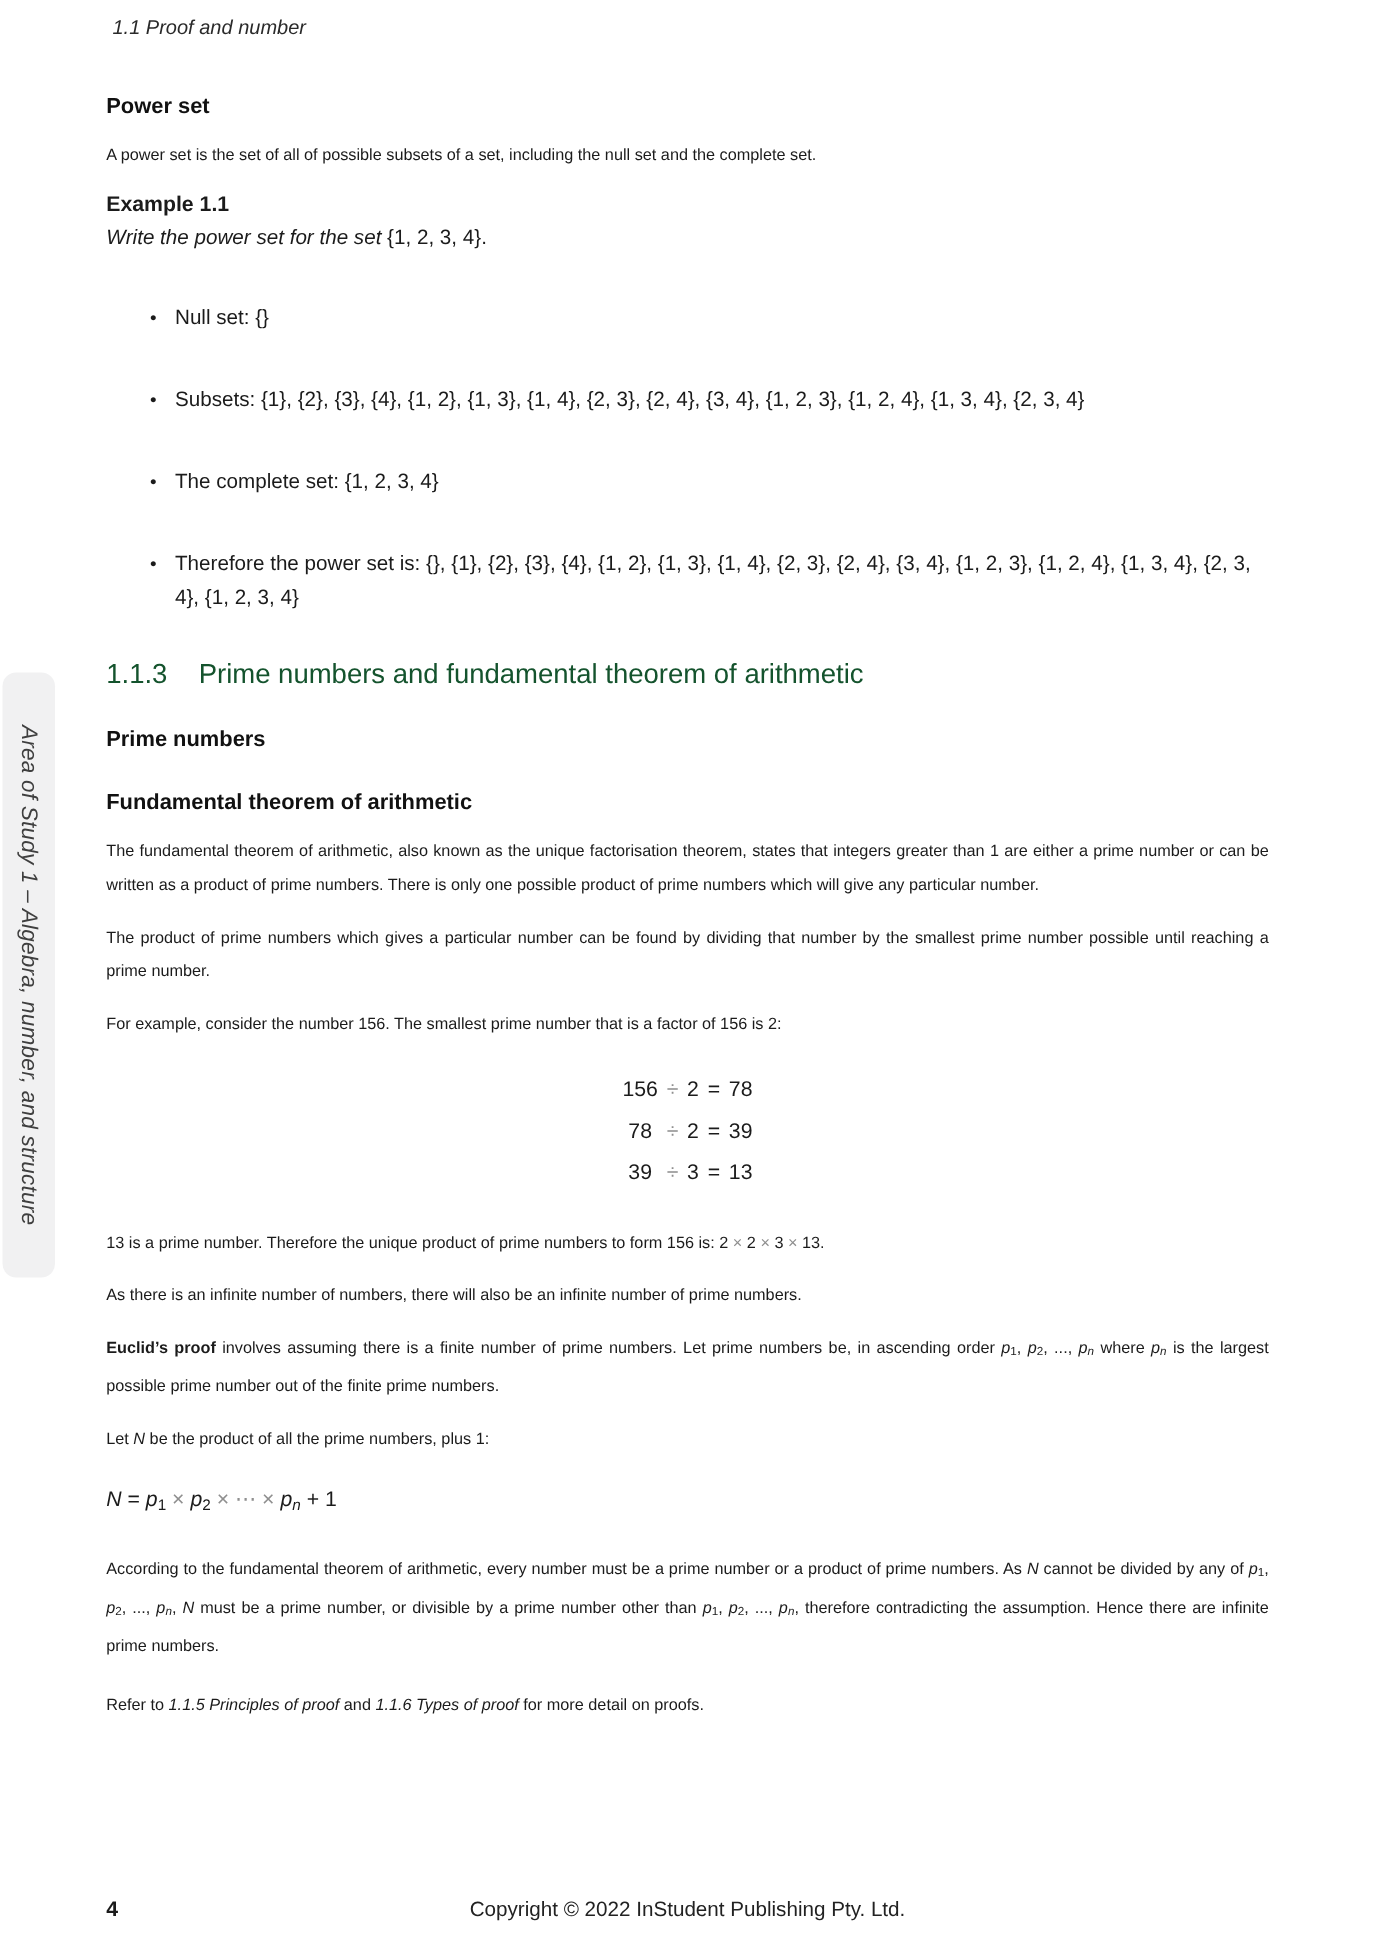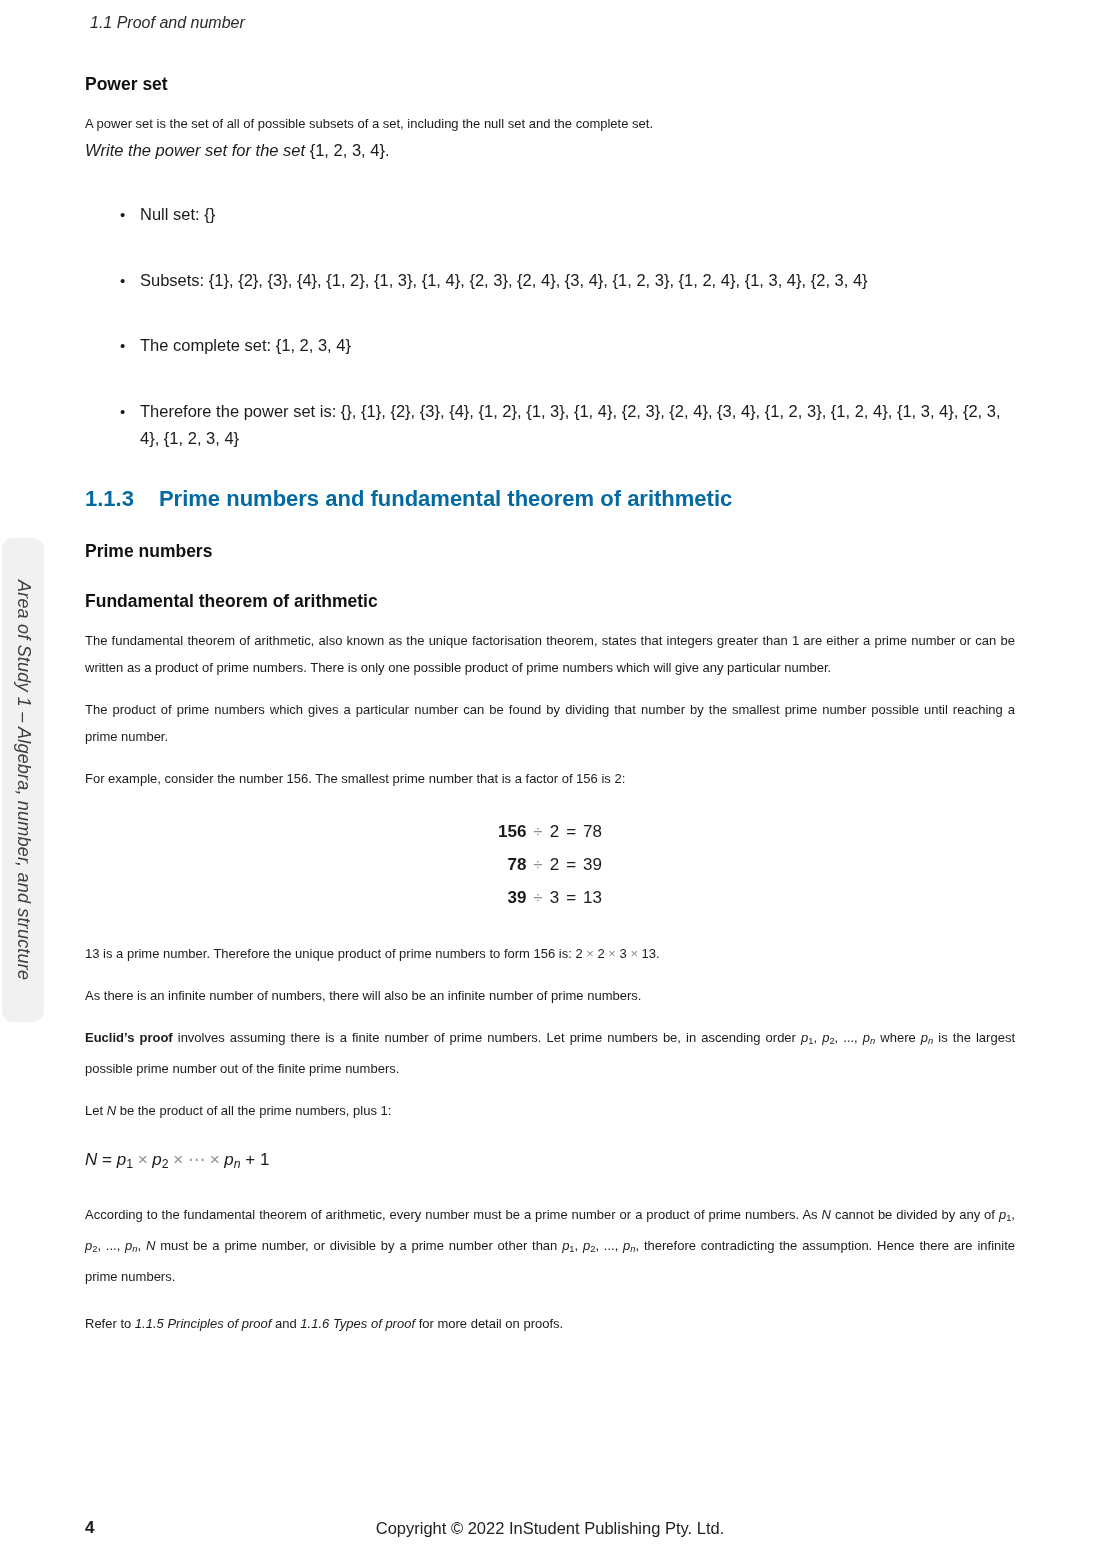--- a/index.html
+++ b/index.html
@@ -60,37 +60,37 @@
   }
   ul.bullets li::before {
     content: "\2022";
     position: absolute;
     left: 35px;
     top: 0;
     font-size: 15px;
   }
   h2.section-head {
     font-size: 22px;
-    font-weight: 700;
+    font-weight: 400;
     margin: 33px 0 0 0;
-    color: #0369a1;
+    color: #14532d;
   }
   h2.section-head .sec-num { margin-right: 25px; }
   .eq-wrap {
     margin-top: 23px;
     text-align: center;
   }
   .eq-grid {
     display: inline-grid;
     grid-template-columns: auto auto auto auto auto;
     column-gap: 7px;
     font-size: 17px;
     line-height: 33px;
   }
-  .eq-grid .eq-lhs { text-align: right; font-weight: bold; }
+  .eq-grid .eq-lhs { text-align: center; }
   .eq-grid .eq-res { text-align: left; }
   .eq-line {
     margin-top: 24px;
     text-align: left;
     font-size: 17px;
     line-height: 24px;
   }
   .seg-b { font-weight: 700; }
   .seg-i { font-style: italic; }
   .seg-sub { font-size: 0.72em; vertical-align: -0.22em; letter-spacing: 0; }
@@ -144,20 +144,21 @@
 <body>
 
 <div class="content">
 
   <div class="running-head">1.1 Proof and number</div>
 
   <h3 class="subhead" style="margin-top: 42px;">Power set</h3>
 
   <p class="body-p">A power set is the set of all of possible subsets of a set, including the null set and the complete set.</p>
 
+  <div class="example-label">Example 1.1</div>
   <div class="example-prompt"><span class="seg-i">Write the power set for the set </span><span>{1, 2, 3, 4}.</span></div>
 
   <ul class="bullets">
     <li>Null set: {}</li>
     <li>Subsets: {1}, {2}, {3}, {4}, {1, 2}, {1, 3}, {1, 4}, {2, 3}, {2, 4}, {3, 4}, {1, 2, 3}, {1, 2, 4}, {1, 3, 4}, {2, 3, 4}</li>
     <li>The complete set: {1, 2, 3, 4}</li>
     <li>Therefore the power set is: {}, {1}, {2}, {3}, {4}, {1, 2}, {1, 3}, {1, 4}, {2, 3}, {2, 4}, {3, 4}, {1, 2, 3}, {1, 2, 4}, {1, 3, 4}, {2, 3, 4}, {1, 2, 3, 4}</li>
   </ul>
 
   <h2 class="section-head">

